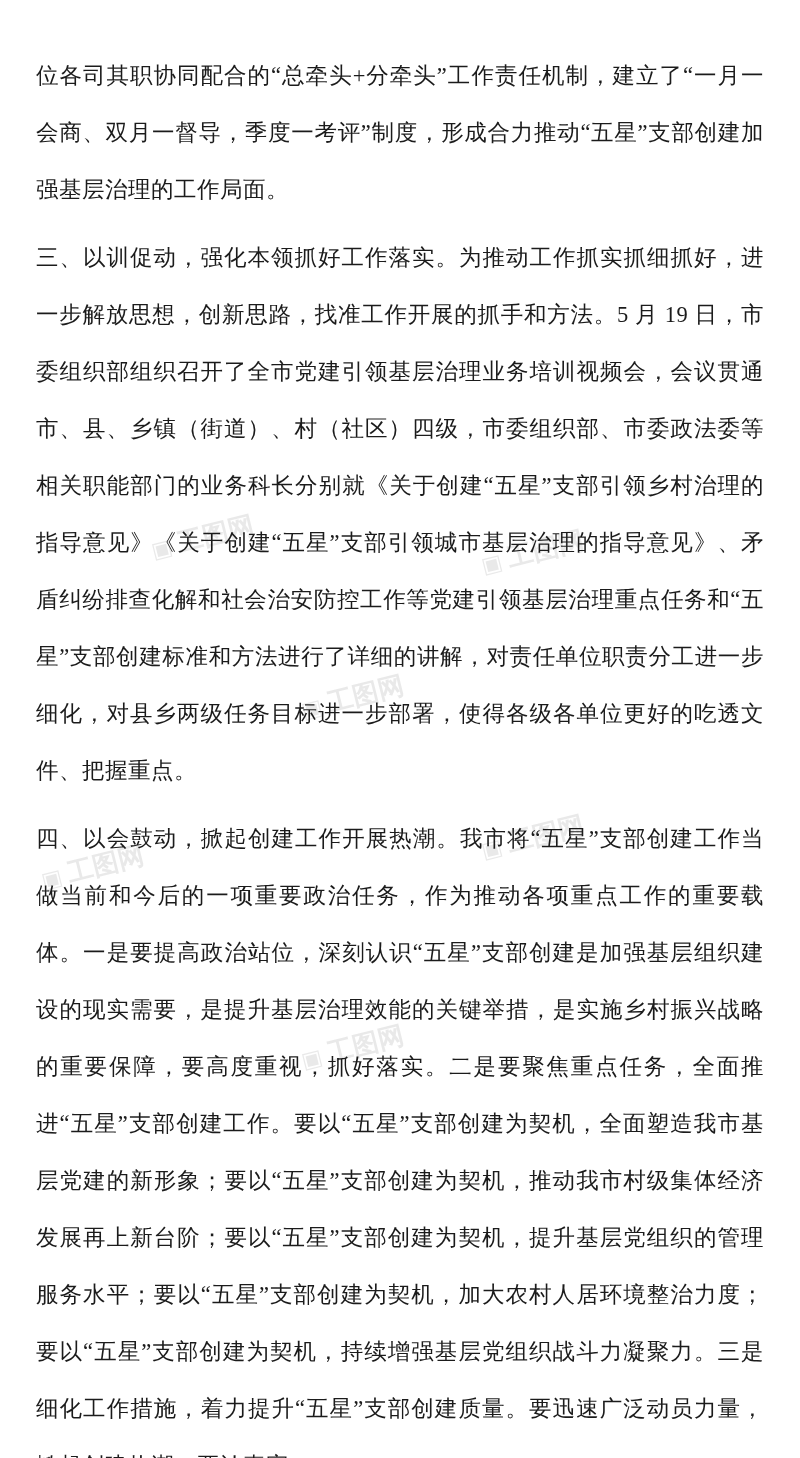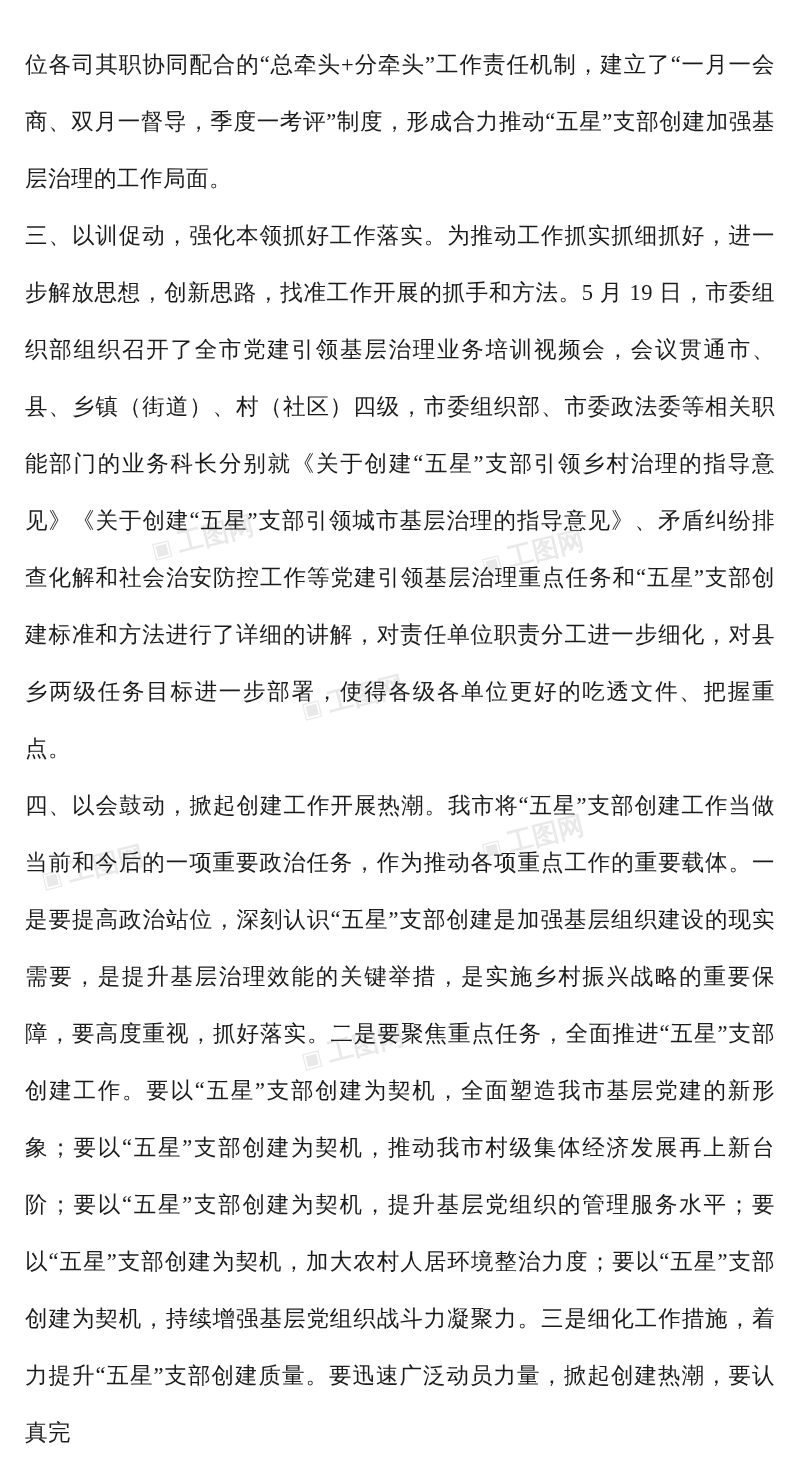--- a/index.html
+++ b/index.html
@@ -19,21 +19,21 @@
     position: relative;
     z-index: 2;
     padding: 36px 25px 0 25px;
     font-size: 22.5px;
     line-height: 57px;
     color: #1b1b1b;
     text-align: justify;
     letter-spacing: 0.5px;
   }
   .content p {
-    margin: 0;
+    margin: 11px;
     word-break: break-all;
   }
   .watermark-layer {
     position: absolute;
     inset: 0;
     z-index: 1;
     pointer-events: none;
   }
   .watermark {
     position: absolute;

